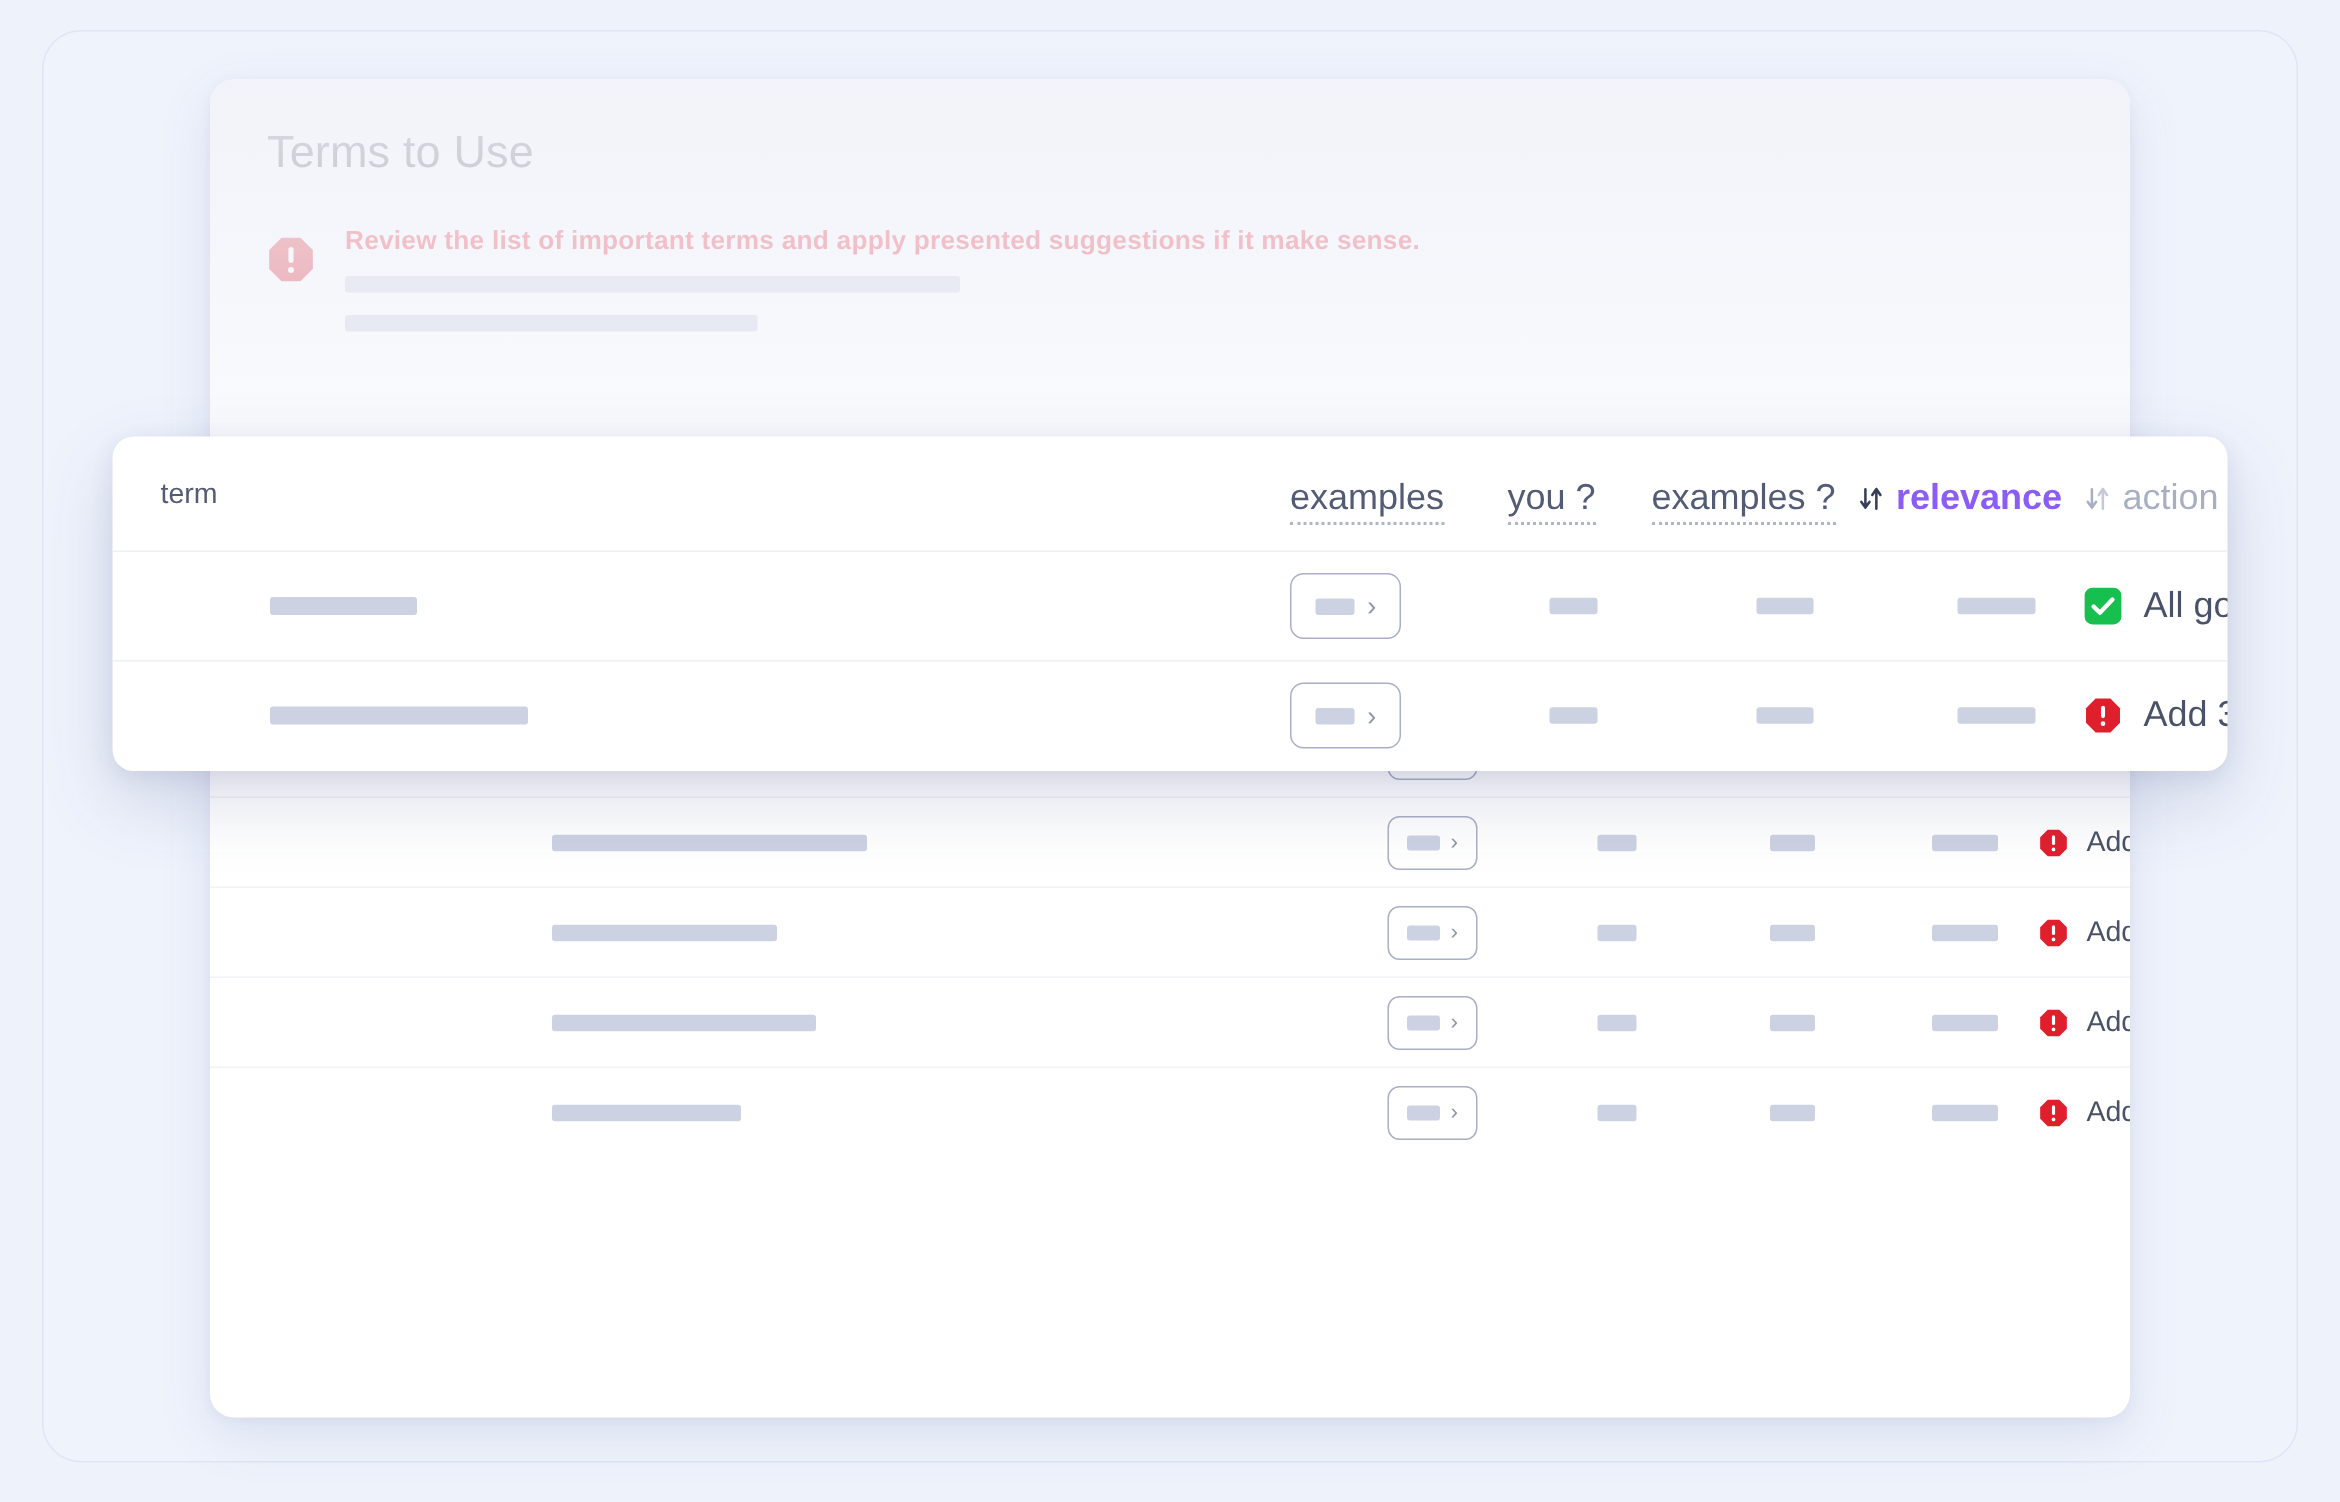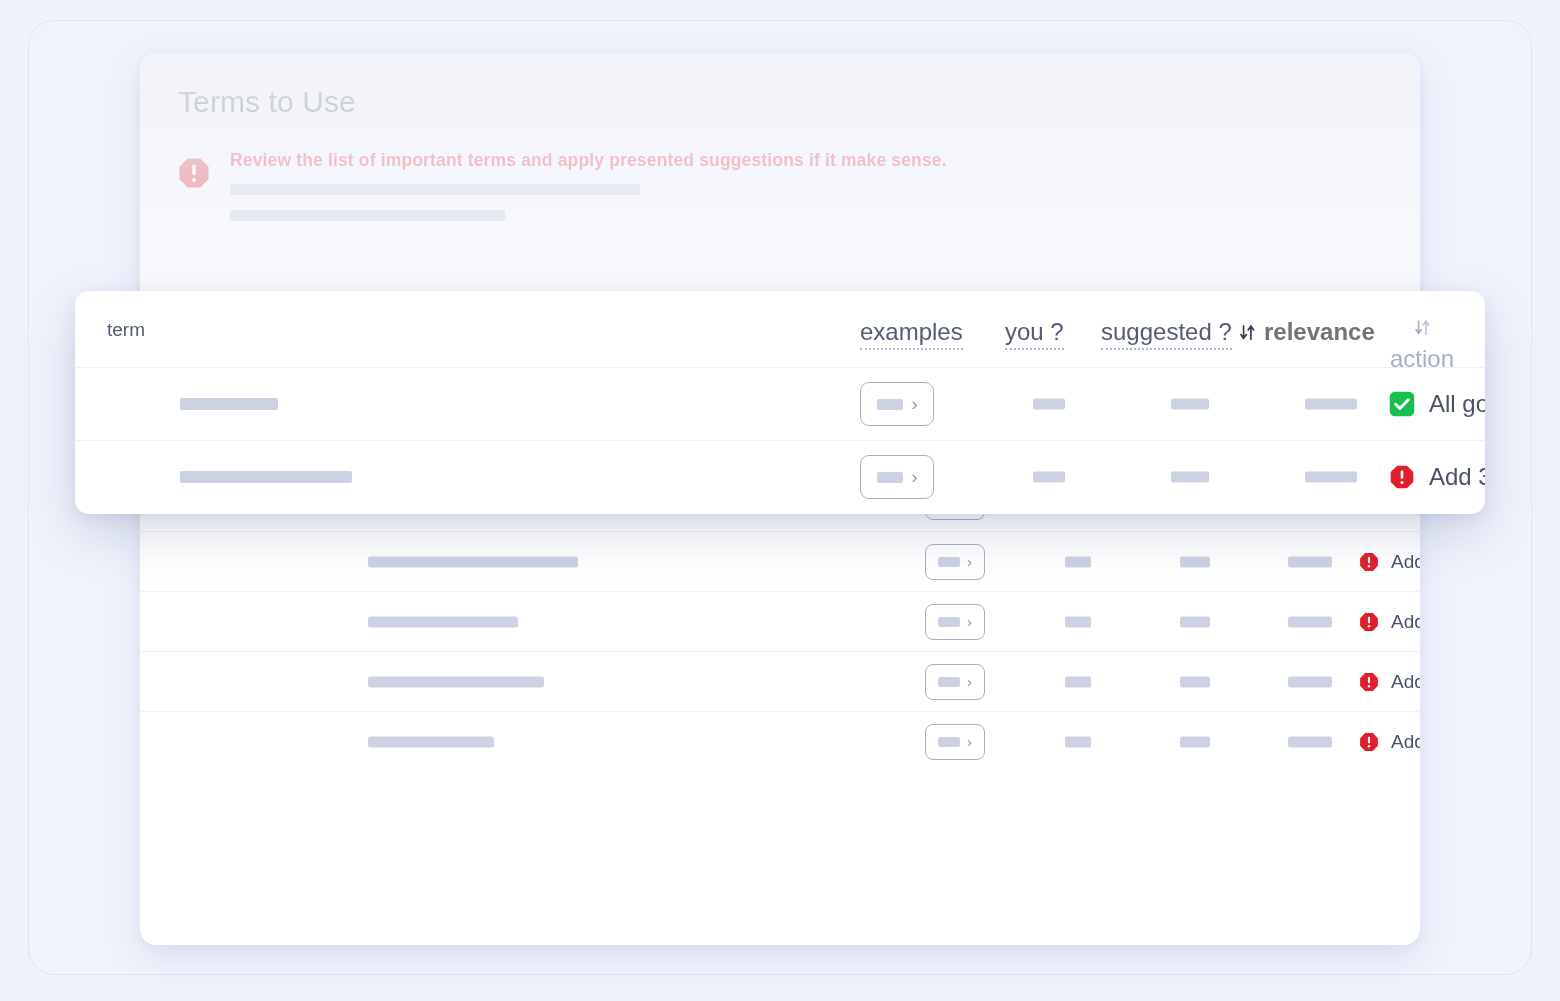--- a/index.html
+++ b/index.html
@@ -201,22 +201,22 @@
   }
   .col-head.dotted {
     border-bottom: 2px dotted #aeb5c8;
     padding-bottom: 2px;
   }
   .col-head.sortable {
     display: flex;
     align-items: center;
     gap: 8px;
   }
-  .col-head.active { color: #737373; font-weight: bold; }
-  .col-head.muted  { color: #a8afc2; flex-direction: column; }
+  .col-head.active { color: #8b5cf6; font-weight: bold; }
+  .col-head.muted  { color: #a8afc2; }
 
   .sort-ico { display: inline-flex; line-height: 1; }
   .fp-you { left: 958px; width: 32px; }
   .fp-sug { left: 1096px; width: 38px; }
   .fp-rel { left: 1230px; width: 52px; }
 
   .fp-ex-btn {
     position: absolute;
     top: 50%;
     transform: translateY(-50%);
@@ -434,21 +434,21 @@
     <div class="veil"></div>
   </div>
 
   <div class="float-panel">
 
     <div class="fp-head">
       <div class="term-head">term</div>
 
       <div class="col-head dotted" style="left:785px;">examples</div>
       <div class="col-head dotted" style="left:930px;">you ?</div>
-      <div class="col-head dotted" style="left:1026px;">suggested ?</div>
+      <div class="col-head dotted" style="left:1026px;">examples ?</div>
 
       <div class="col-head sortable active" style="left:1164px;">
         <span class="sort-ico">
           <svg width="17" height="19" viewBox="0 0 17 19">
             <path d="M4.6 3.2 V14.6 M4.6 15.4 L1.9 11.6 M4.6 15.4 L7.3 11.6" stroke="#363f57" stroke-width="1.7" fill="none" stroke-linecap="round"></path>
             <path d="M11.9 16.2 V4.2 M11.9 3.0 L9.2 7.0 M11.9 3.0 L14.6 7.0" stroke="#363f57" stroke-width="1.7" fill="none" stroke-linecap="round"></path>
           </svg>
         </span>
         <span>relevance</span>
       </div>

